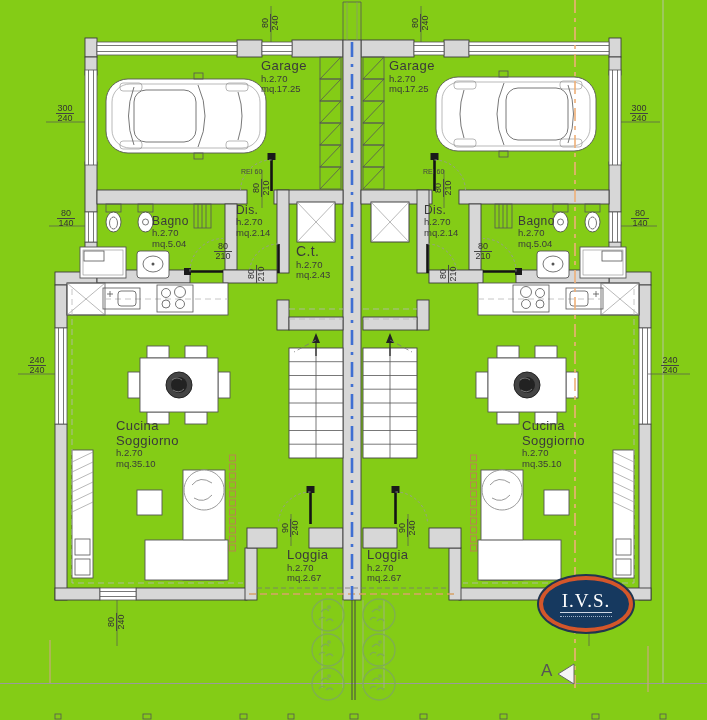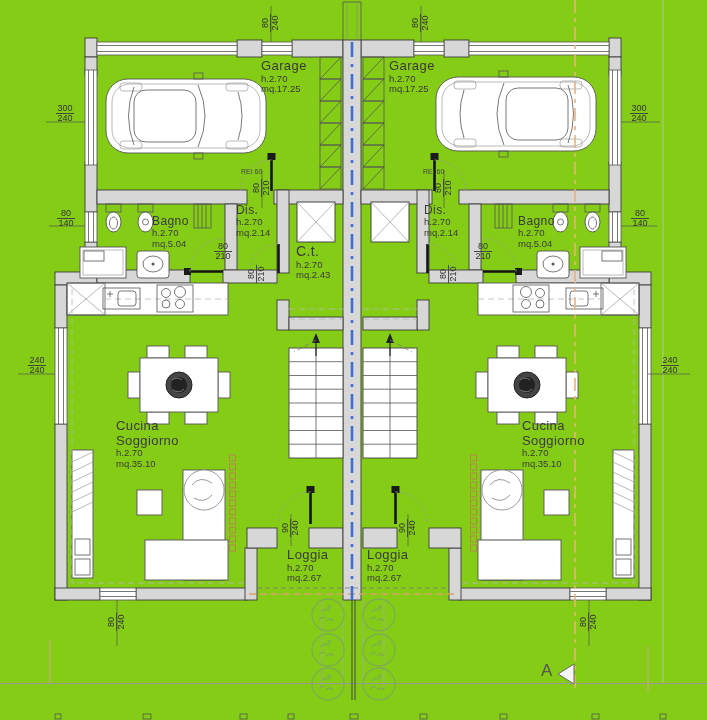--- a/index.html
+++ b/index.html
@@ -632,16 +632,20 @@
 </div>
 <div class="dim rot" style="left:102px;top:612px">
   <span>80</span>
   <span class="under">240</span>
 </div>
 <div class="dim rot" style="left:574px;top:612px">
   <span>80</span>
   <span class="under">240</span>
 </div>
 
+<div id="logo">
+  <div class="lt">I.V.S.</div>
+  <div class="tag"></div>
+</div>
 
 <div id="sectA">A</div>
 
 </div>
 
 </body></html>

